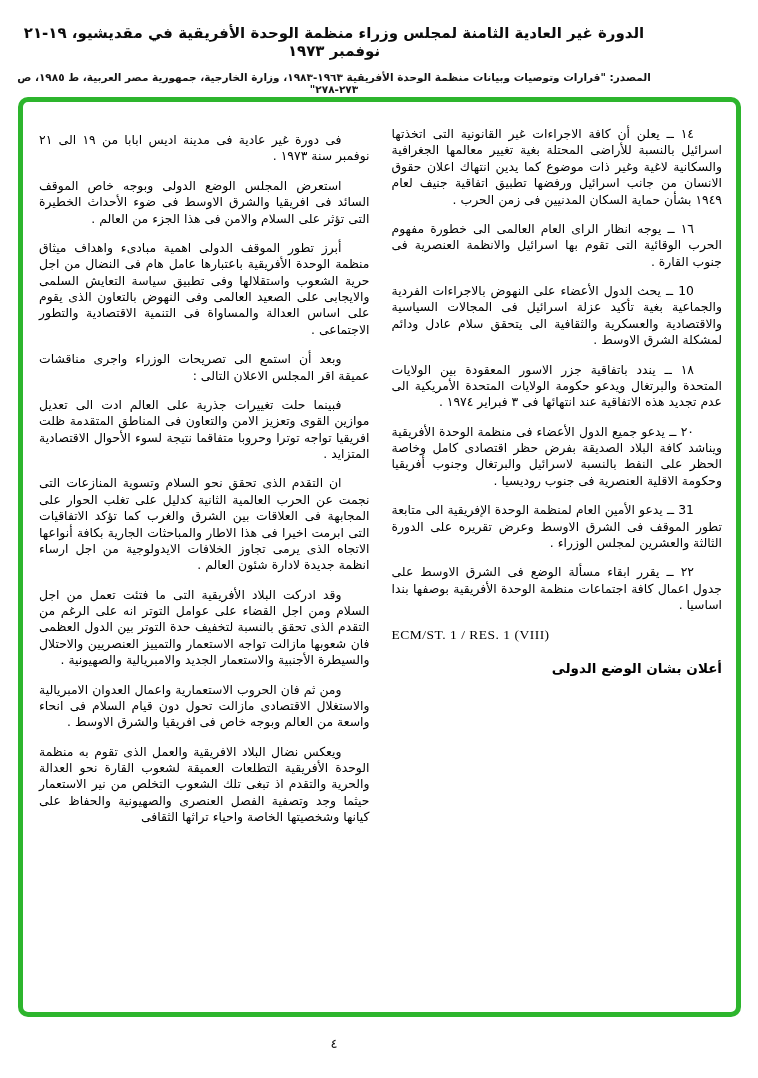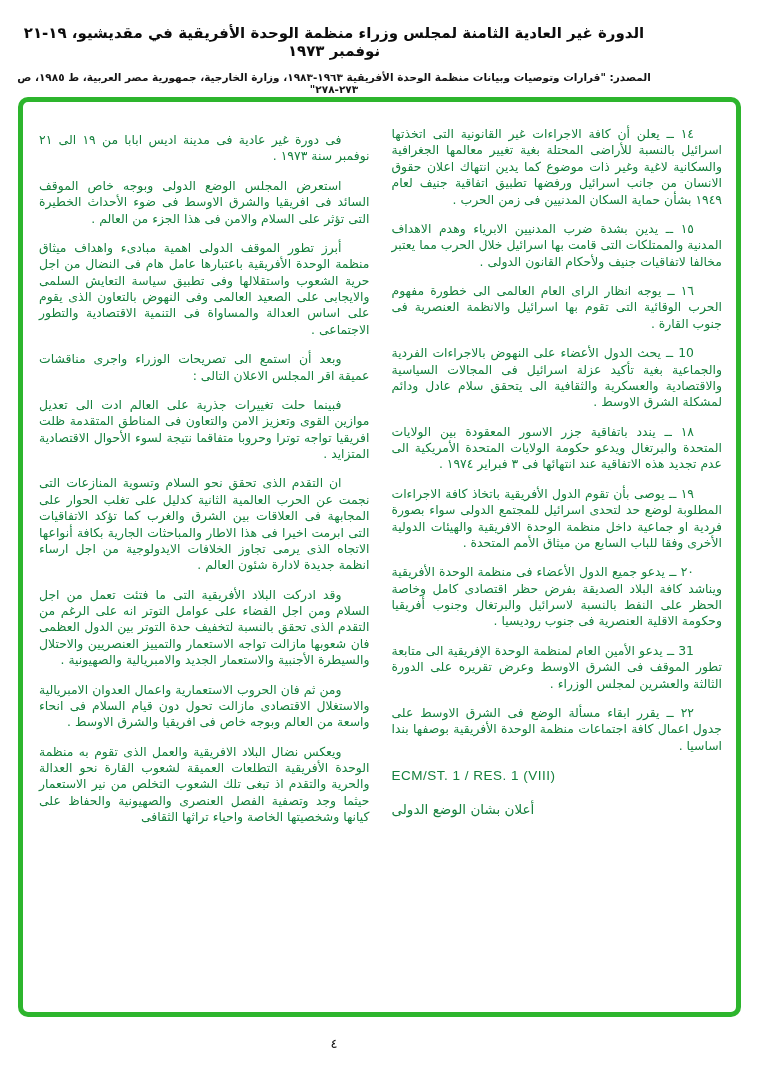--- a/index.html
+++ b/index.html
@@ -40,39 +40,39 @@
     gap: 22px;
     padding: 24px 14px 14px 16px;
     height: 100%;
   }
   .col {
     flex: 1 1 0;
     direction: rtl;
     text-align: justify;
     font-size: 12.4px;
     line-height: 1.32;
-    color: #15803d;
+    color: #000000;
   }
   .col p { margin-bottom: 13px; text-indent: 28px; }
   .col-left { padding-top: 6px; }
 
   .ref {
     direction: ltr;
     text-align: left;
     text-indent: 0 !important;
-    font-family: Liberation Sans, sans-serif;
+    font-family: Liberation Serif, serif;
     font-size: 13.5px;
     letter-spacing: 0.5px;
     margin-top: 6px;
     margin-bottom: 16px !important;
   }
   .sec-heading {
-    text-align: left;
+    text-align: right;
     font-size: 13.5px;
-    font-weight: normal;
+    font-weight: bold;
     margin-bottom: 15px;
     text-indent: 0;
   }
   .sec-opening { text-indent: 14px !important; }
 
   
   .page-number {
     position: absolute;
     left: 0; right: 0;
     top: 1036px;
@@ -89,25 +89,23 @@
   <header class="page-header">
     <div class="doc-title">الدورة غير العادية الثامنة لمجلس وزراء منظمة الوحدة الأفريقية في مقديشيو، ١٩-٢١ نوفمبر ١٩٧٣</div>
     <div class="doc-source">المصدر: "قرارات وتوصيات وبيانات منظمة الوحدة الأفريقية ١٩٦٣-١٩٨٣، وزارة الخارجية، جمهورية مصر العربية، ط ١٩٨٥، ص ٢٧٣-٢٧٨"</div>
   </header>
 
   <div class="frame">
     <div class="columns">
 
       <div class="col col-right">
         <p>١٤ ــ يعلن أن كافة الاجراءات غير القانونية التى اتخذتها اسرائيل بالنسبة للأراضى المحتلة بغية تغيير معالمها الجغرافية والسكانية لاغية وغير ذات موضوع كما يدين انتهاك اعلان حقوق الانسان من جانب اسرائيل ورفضها تطبيق اتفاقية جنيف لعام ١٩٤٩ بشأن حماية السكان المدنيين فى زمن الحرب .</p>
-        <p>١٥ ــ يدين بشدة ضرب المدنيين الابرياء وهدم الاهداف المدنية والممتلكات التى قامت بها اسرائيل خلال الحرب مما يعتبر مخالفا لاتفاقيات جنيف ولأحكام القانون الدولى .</p>
         <p>١٦ ــ يوجه انظار الراى العام العالمى الى خطورة مفهوم الحرب الوقائية التى تقوم بها اسرائيل والانظمة العنصرية فى جنوب القارة .</p>
         <p>10 ــ يحث الدول الأعضاء على النهوض بالاجراءات الفردية والجماعية بغية تأكيد عزلة اسرائيل فى المجالات السياسية والاقتصادية والعسكرية والثقافية الى يتحقق سلام عادل ودائم لمشكلة الشرق الاوسط .</p>
         <p>١٨ ــ يندد باتفاقية جزر الاسور المعقودة بين الولايات المتحدة والبرتغال ويدعو حكومة الولايات المتحدة الأمريكية الى عدم تجديد هذه الاتفاقية عند انتهائها فى ٣ فبراير ١٩٧٤ .</p>
-        <p>١٩ ــ يوصى بأن تقوم الدول الأفريقية باتخاذ كافة الاجراءات المطلوبة لوضع حد لتحدى اسرائيل للمجتمع الدولى سواء بصورة فردية او جماعية داخل منظمة الوحدة الافريقية والهيئات الدولية الأخرى وفقا للباب السابع من ميثاق الأمم المتحدة .</p>
         <p>٢٠ ــ يدعو جميع الدول الأعضاء فى منظمة الوحدة الأفريقية ويناشد كافة البلاد الصديقة بفرض حظر اقتصادى كامل وخاصة الحظر على النفط بالنسبة لاسرائيل والبرتغال وجنوب أفريقيا وحكومة الاقلية العنصرية فى جنوب روديسيا .</p>
         <p>31 ــ يدعو الأمين العام لمنظمة الوحدة الإفريقية الى متابعة تطور الموقف فى الشرق الاوسط وعرض تقريره على الدورة الثالثة والعشرين لمجلس الوزراء .</p>
         <p>٢٢ ــ يقرر ابقاء مسألة الوضع فى الشرق الاوسط على جدول اعمال كافة اجتماعات منظمة الوحدة الأفريقية بوصفها بندا اساسيا .</p>
         <p class="ref">ECM/ST. 1 / RES. 1 (VIII)</p>
         <div class="sec-heading">أعلان بشان الوضع الدولى</div>
       </div>
 
       <div class="col col-left">
         <p>فى دورة غير عادية فى مدينة اديس ابابا من ١٩ الى ٢١ نوفمبر سنة ١٩٧٣ .</p>
         <p>استعرض المجلس الوضع الدولى وبوجه خاص الموقف السائد فى افريقيا والشرق الاوسط فى ضوء الأحداث الخطيرة التى تؤثر على السلام والامن فى هذا الجزء من العالم .</p>

